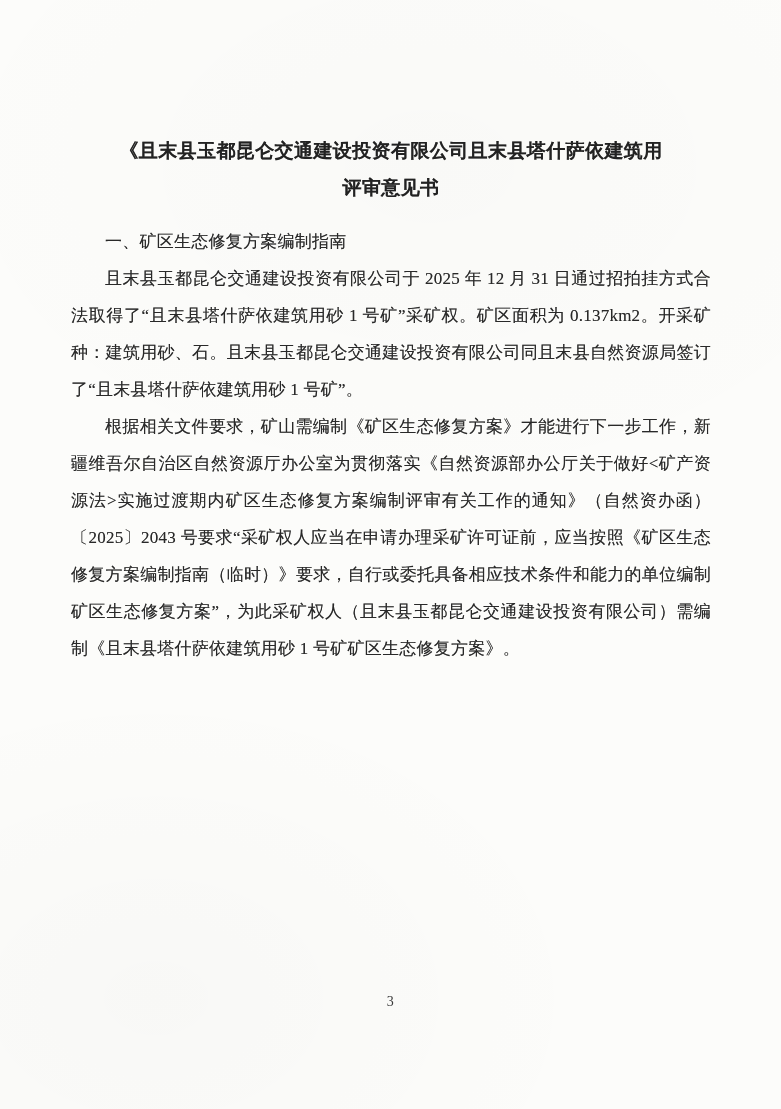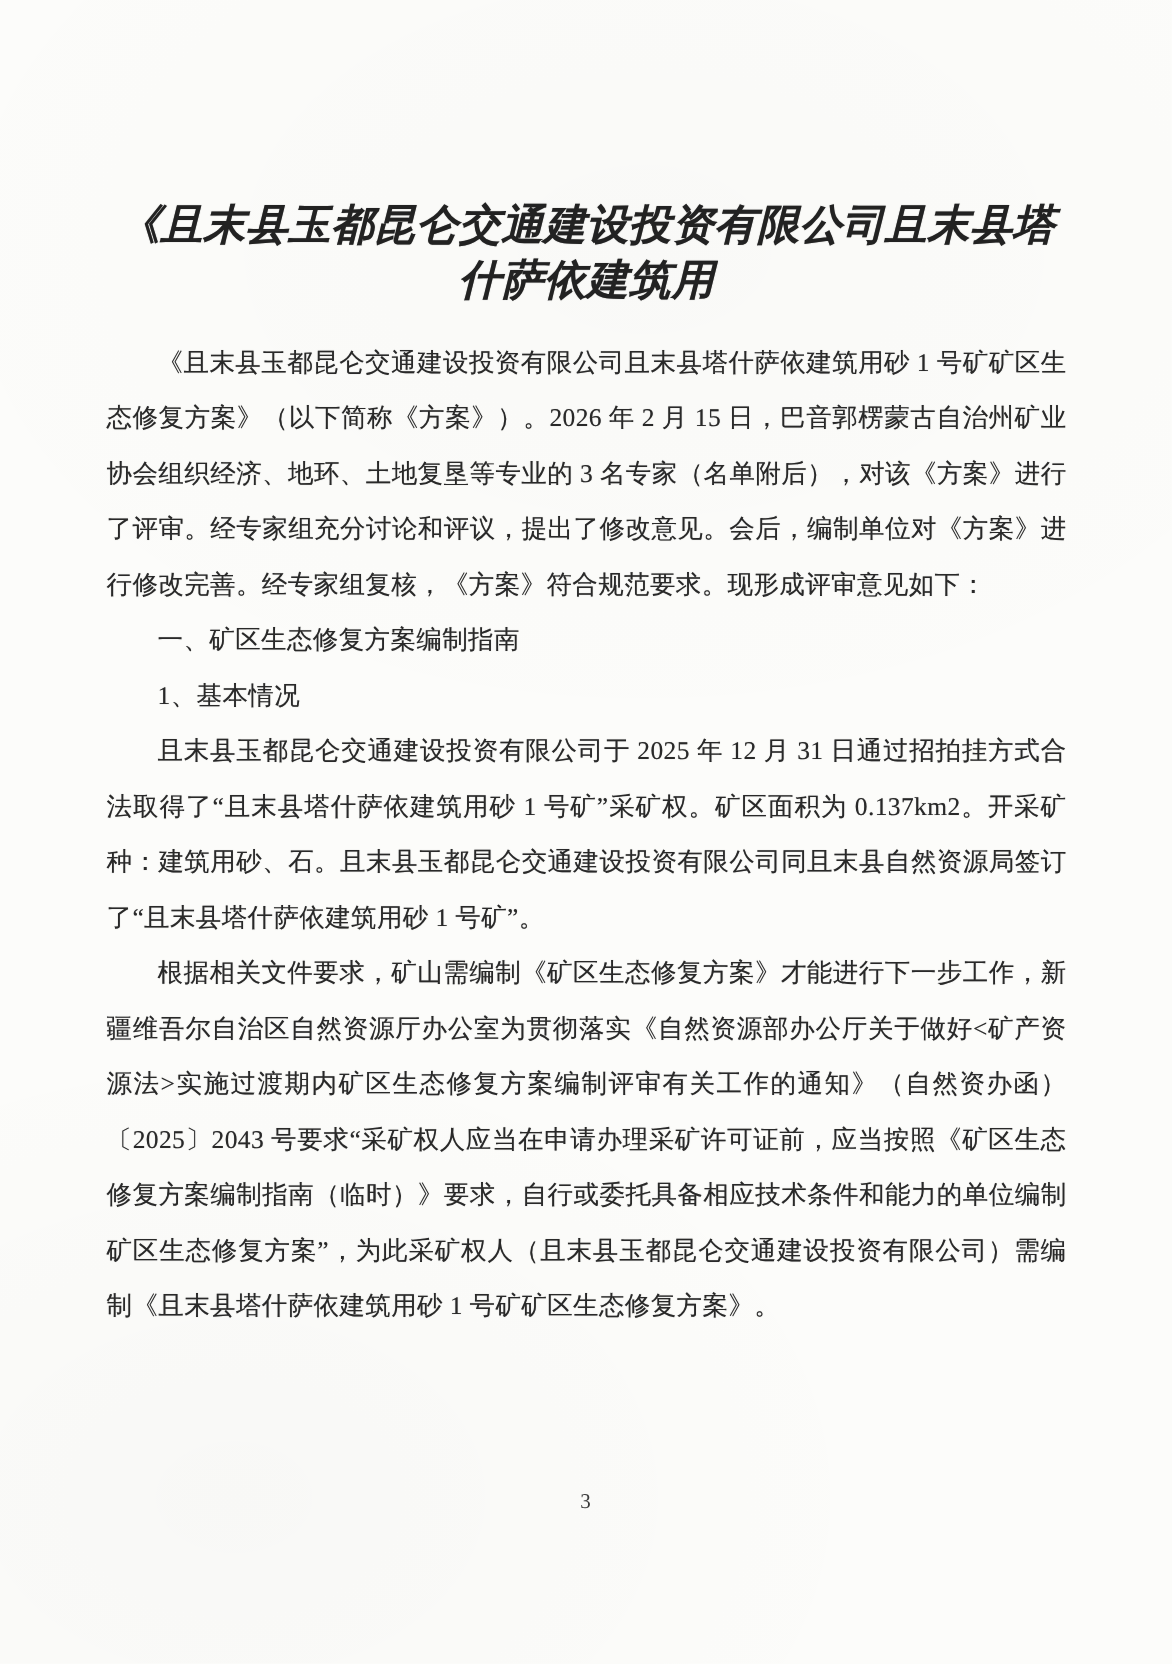--- a/index.html
+++ b/index.html
@@ -19,27 +19,26 @@
   }
   .page {
     position: relative;
     width: 781px;
     height: 1109px;
     box-sizing: border-box;
     padding: 132px 70px 0 71px;
   }
   .title-block {
     text-align: center;
-    font-size: 28px;
+    font-size: 19px;
     font-weight: 600;
     line-height: 37px;
     letter-spacing: 0.4px;
     color: #222;
     text-shadow: 0 0 0.6px rgba(34,34,34,0.55);
-    font-style: italic;
   }
   .body-text {
     margin-top: 17px;
     font-size: 17px;
     line-height: 37px;
     letter-spacing: 0.25px;
     text-align: justify;
     color: #292929;
     text-shadow: 0 0 0.5px rgba(41,41,41,0.5);
   }
@@ -58,25 +57,24 @@
     letter-spacing: 0.5px;
   }
 </style>
 </head>
 <body>
 
 <div class="page">
 
   <div class="title-block">
     <div>《且末县玉都昆仑交通建设投资有限公司且末县塔什萨依建筑用</div>
+    <div>评审意见书</div>
   </div>
 
   <div class="body-text">
-    <p>《且末县玉都昆仑交通建设投资有限公司且末县塔什萨依建筑用砂 1 号矿矿区生态修复方案》（以下简称《方案》）。2026 年 2 月 15 日，巴音郭楞蒙古自治州矿业协会组织经济、地环、土地复垦等专业的 3 名专家（名单附后），对该《方案》进行了评审。经专家组充分讨论和评议，提出了修改意见。会后，编制单位对《方案》进行修改完善。经专家组复核，《方案》符合规范要求。现形成评审意见如下：</p>
     <p>一、矿区生态修复方案编制指南</p>
-    <p>1、基本情况</p>
     <p>且末县玉都昆仑交通建设投资有限公司于 2025 年 12 月 31 日通过招拍挂方式合法取得了“且末县塔什萨依建筑用砂 1 号矿”采矿权。矿区面积为 0.137km2。开采矿种：建筑用砂、石。且末县玉都昆仑交通建设投资有限公司同且末县自然资源局签订了“且末县塔什萨依建筑用砂 1 号矿”。</p>
     <p>根据相关文件要求，矿山需编制《矿区生态修复方案》才能进行下一步工作，新疆维吾尔自治区自然资源厅办公室为贯彻落实《自然资源部办公厅关于做好&lt;矿产资源法&gt;实施过渡期内矿区生态修复方案编制评审有关工作的通知》（自然资办函）〔2025〕2043 号要求“采矿权人应当在申请办理采矿许可证前，应当按照《矿区生态修复方案编制指南（临时）》要求，自行或委托具备相应技术条件和能力的单位编制矿区生态修复方案”，为此采矿权人（且末县玉都昆仑交通建设投资有限公司）需编制《且末县塔什萨依建筑用砂 1 号矿矿区生态修复方案》。</p>
   </div>
 
   <div class="page-number">3</div>
 
 </div>
 
 </body></html>

